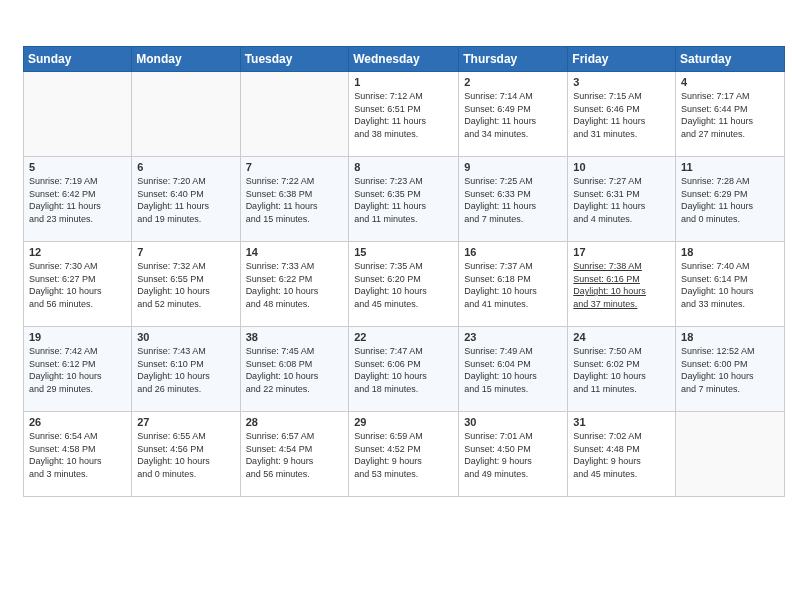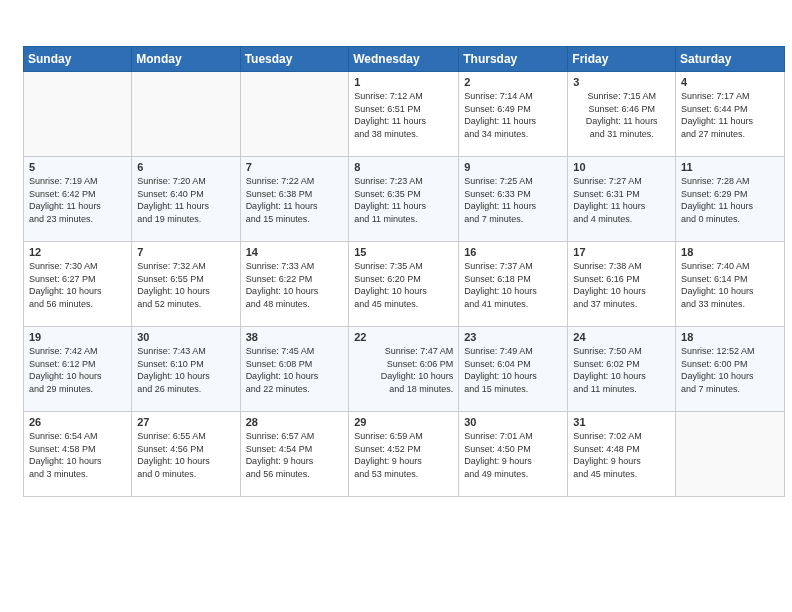--- a/index.html
+++ b/index.html
@@ -136,21 +136,21 @@
           </td>
           <td>
             <span class="day-number">2</span>
             <div class="day-info" style="white-space: pre-line;">Sunrise: 7:14 AM
 Sunset: 6:49 PM
 Daylight: 11 hours
 and 34 minutes.</div>
           </td>
           <td>
             <span class="day-number">3</span>
-            <div class="day-info" style="white-space: pre-line; text-align: center;">Sunrise: 7:15 AM
+            <div class="day-info" style="white-space: pre-line;">Sunrise: 7:15 AM
 Sunset: 6:46 PM
 Daylight: 11 hours
 and 31 minutes.</div>
           </td>
           <td>
             <span class="day-number">4</span>
             <div class="day-info" style="white-space: pre-line;">Sunrise: 7:17 AM
 Sunset: 6:44 PM
 Daylight: 11 hours
 and 27 minutes.</div>
@@ -238,21 +238,21 @@
           </td>
           <td>
             <span class="day-number">16</span>
             <div class="day-info" style="white-space: pre-line;">Sunrise: 7:37 AM
 Sunset: 6:18 PM
 Daylight: 10 hours
 and 41 minutes.</div>
           </td>
           <td>
             <span class="day-number">17</span>
-            <div class="day-info" style="white-space: pre-line;">Sunrise: 7:38 AM
+            <div class="day-info" style="white-space: pre-line; text-decoration: underline;">Sunrise: 7:38 AM
 Sunset: 6:16 PM
 Daylight: 10 hours
 and 37 minutes.</div>
           </td>
           <td>
             <span class="day-number">18</span>
             <div class="day-info" style="white-space: pre-line;">Sunrise: 7:40 AM
 Sunset: 6:14 PM
 Daylight: 10 hours
 and 33 minutes.</div>
@@ -275,21 +275,21 @@
           </td>
           <td>
             <span class="day-number">38</span>
             <div class="day-info" style="white-space: pre-line;">Sunrise: 7:45 AM
 Sunset: 6:08 PM
 Daylight: 10 hours
 and 22 minutes.</div>
           </td>
           <td>
             <span class="day-number">22</span>
-            <div class="day-info" style="white-space: pre-line; text-align: right;">Sunrise: 7:47 AM
+            <div class="day-info" style="white-space: pre-line;">Sunrise: 7:47 AM
 Sunset: 6:06 PM
 Daylight: 10 hours
 and 18 minutes.</div>
           </td>
           <td>
             <span class="day-number">23</span>
             <div class="day-info" style="white-space: pre-line;">Sunrise: 7:49 AM
 Sunset: 6:04 PM
 Daylight: 10 hours
 and 15 minutes.</div>

